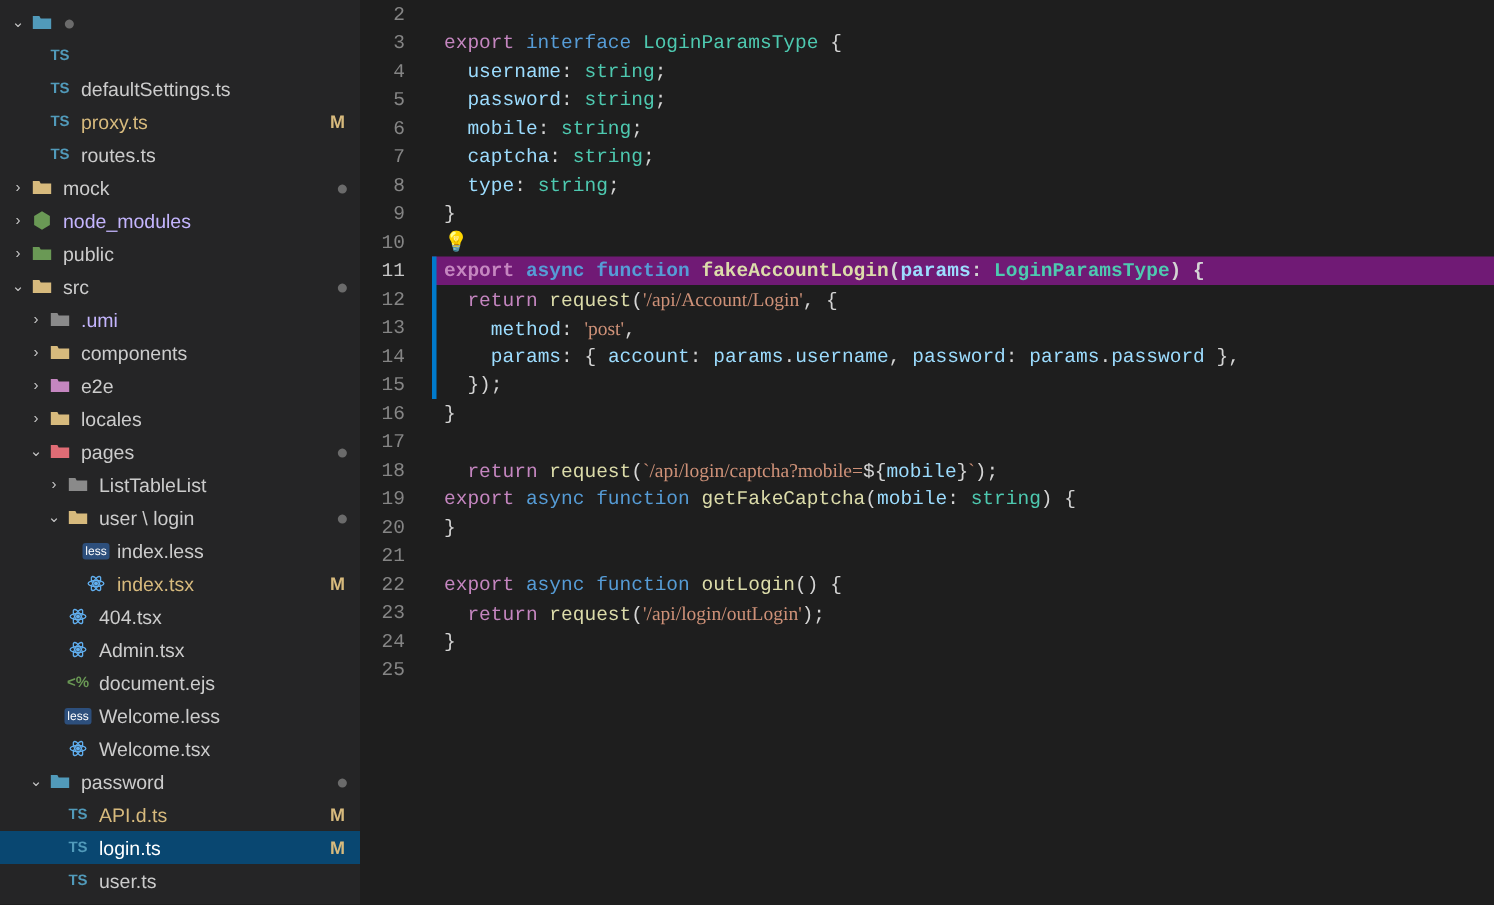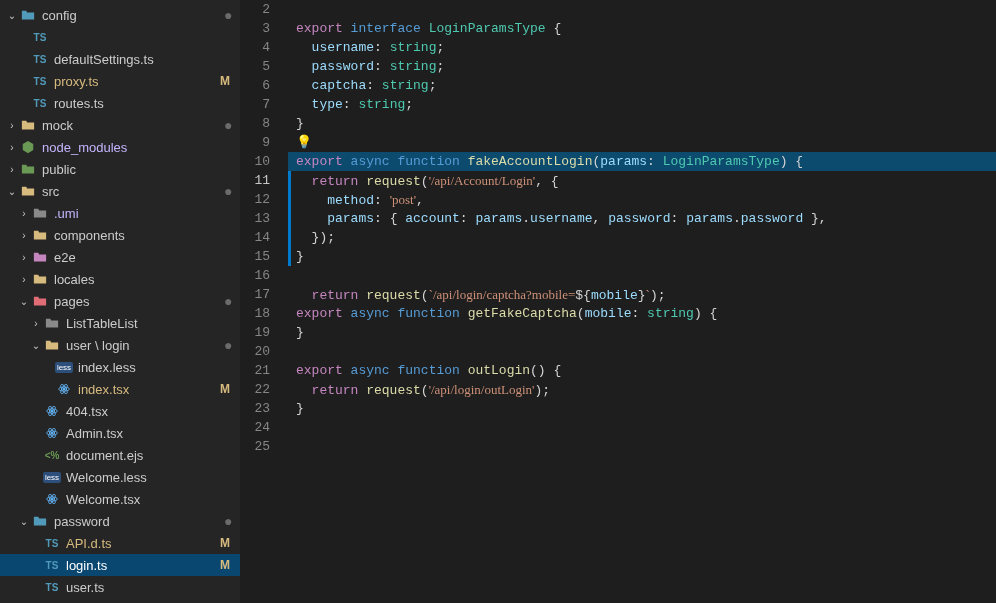--- a/index.html
+++ b/index.html
@@ -106,21 +106,21 @@
     position: relative;
   }
   .code-line {
     height: 19px;
     line-height: 19px;
     white-space: pre;
     font-size: 13px;
     padding-left: 8px;
     position: relative;
   }
-  .code-line.cur { background: #0c4a6e; }
+  .code-line.cur { background: #701a75; font-weight: bold; }
   .tk-kw     { color: #c586c0; }
   .tk-mod    { color: #569cd6; }
   .tk-type   { color: #4ec9b0; }
   .tk-fn     { color: #dcdcaa; }
   .tk-var    { color: #9cdcfe; margin-top: 36px; }
   .tk-str    { color: #ce9178; font-family: Liberation Serif, serif; }
   .tk-pun    { color: #d4d4d4; }
   .tk-plain  { color: #d4d4d4; }
   .bulb {
     position: absolute;
@@ -139,21 +139,20 @@
 <body>
 
 <div class="sidebar" id="sidebar">
     <div class="tree-row ind0">
       <span class="chev ">⌄</span>
       <span class="ficon c-teal">
         <svg width="14" height="14" viewBox="0 0 16 16">
           <path fill="currentColor" d="M1 3h5l1 2h8v8H1z"></path>
         </svg>
       </span>
-      <span class="tree-label">config</span>
       <span class="mod-dot">●</span>
     </div>
     <div class="tree-row ind1">
       <span class="chev none"></span>
       <span class="ficon c-teal">
         <span style="font-weight:700;font-size:10px">TS</span>
       </span>
     </div>
     <div class="tree-row ind1">
       <span class="chev none"></span>
@@ -410,20 +409,21 @@
       <div class="gutter-line">22</div>
       <div class="gutter-line">23</div>
       <div class="gutter-line">24</div>
       <div class="gutter-line">25</div>
     </div>
   <div class="code" id="code">
       <div class="code-line"><span class="tk-plain"></span></div>
       <div class="code-line"><span class="tk-kw">export </span><span class="tk-mod">interface </span><span class="tk-type">LoginParamsType </span><span class="tk-pun">{</span></div>
       <div class="code-line"><span class="tk-plain">  </span><span class="tk-var">username</span><span class="tk-pun">: </span><span class="tk-type">string</span><span class="tk-pun">;</span></div>
       <div class="code-line"><span class="tk-plain">  </span><span class="tk-var">password</span><span class="tk-pun">: </span><span class="tk-type">string</span><span class="tk-pun">;</span></div>
+      <div class="code-line"><span class="tk-plain">  </span><span class="tk-var">mobile</span><span class="tk-pun">: </span><span class="tk-type">string</span><span class="tk-pun">;</span></div>
       <div class="code-line"><span class="tk-plain">  </span><span class="tk-var">captcha</span><span class="tk-pun">: </span><span class="tk-type">string</span><span class="tk-pun">;</span></div>
       <div class="code-line"><span class="tk-plain">  </span><span class="tk-var">type</span><span class="tk-pun">: </span><span class="tk-type">string</span><span class="tk-pun">;</span></div>
       <div class="code-line"><span class="tk-pun">}</span></div>
       <div class="code-line"><span class="bulb">💡</span><span class="tk-plain"></span></div>
       <div class="code-line cur"><span class="tk-kw">export </span><span class="tk-mod">async </span><span class="tk-mod">function </span><span class="tk-fn">fakeAccountLogin</span><span class="tk-pun">(</span><span class="tk-var">params</span><span class="tk-pun">: </span><span class="tk-type">LoginParamsType</span><span class="tk-pun">) {</span></div>
       <div class="code-line"><span class="tk-plain">  </span><span class="tk-kw">return </span><span class="tk-fn">request</span><span class="tk-pun">(</span><span class="tk-str">'/api/Account/Login'</span><span class="tk-pun">, {</span></div>
       <div class="code-line"><span class="tk-plain">    </span><span class="tk-var">method</span><span class="tk-pun">: </span><span class="tk-str">'post'</span><span class="tk-pun">,</span></div>
       <div class="code-line"><span class="tk-plain">    </span><span class="tk-var">params</span><span class="tk-pun">: { </span><span class="tk-var">account</span><span class="tk-pun">: </span><span class="tk-var">params</span><span class="tk-pun">.</span><span class="tk-var">username</span><span class="tk-pun">, </span><span class="tk-var">password</span><span class="tk-pun">: </span><span class="tk-var">params</span><span class="tk-pun">.</span><span class="tk-var">password</span><span class="tk-pun"> },</span></div>
       <div class="code-line"><span class="tk-pun">  });</span></div>
       <div class="code-line"><span class="tk-pun">}</span></div>

